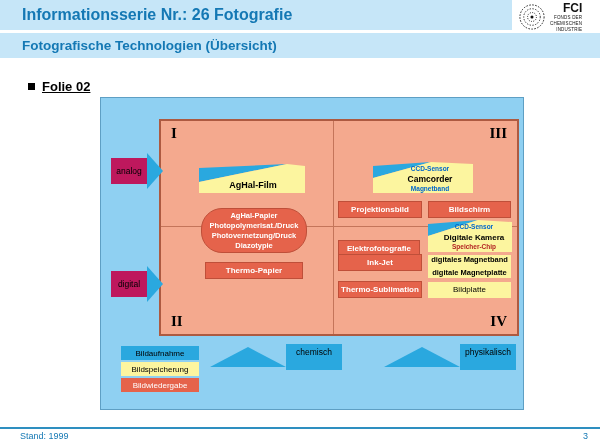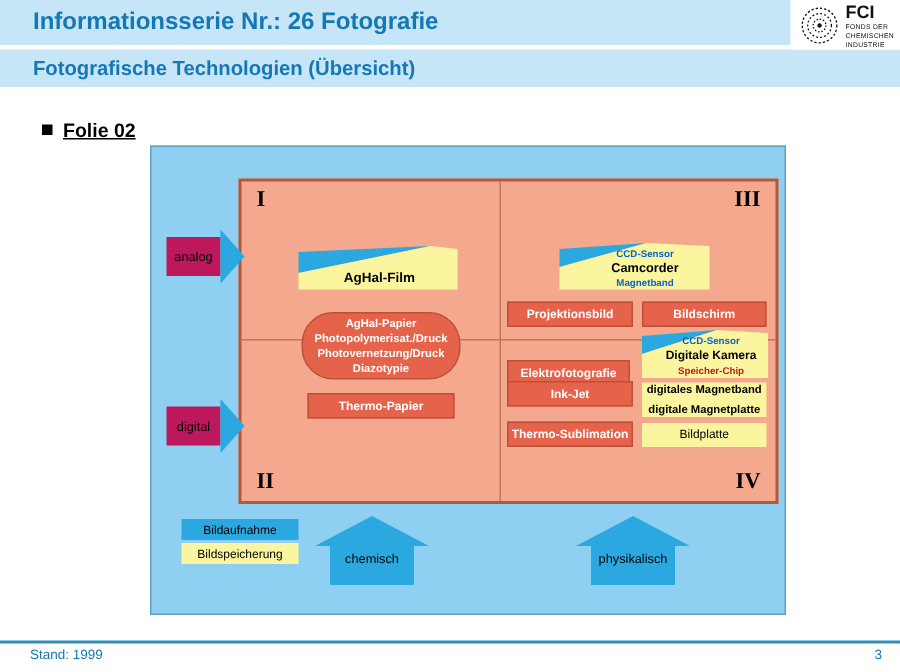--- a/index.html
+++ b/index.html
@@ -4,21 +4,21 @@
 <style>
   * { margin:0; padding:0; box-sizing:border-box; }
   body { font-family:"Liberation Sans", sans-serif; background:#fff; }
   .slide { position:relative; width:600px; height:448px; background:#fff; overflow:hidden; }
 
   
   .band1 { position:absolute; left:0; top:0; width:600px; height:30px; background:#C6E6F8; }
   .band2 { position:absolute; left:0; top:33px; width:600px; height:25px; background:#C6E6F8; }
   .series-title { position:absolute; left:22px; top:0; line-height:30px; font-size:16px; font-weight:bold; color:#1478B4; white-space:nowrap; }
   .page-subtitle { position:absolute; left:22px; top:0; line-height:25px; font-size:13.5px; font-weight:bold; color:#1478B4; white-space:nowrap; }
-  .logo-box { position:absolute; right:0; top:0; width:73px; height:33px; background:#fff; display:flex; align-items:center; gap:4px; padding:2px 4px 2px 6px; }
+  .logo-box { position:absolute; right:0; top:0; width:88px; height:33px; background:#fff; display:flex; align-items:center; gap:4px; padding:2px 4px 2px 6px;text-align:right; }
   .logo-text { display:flex; flex-direction:column; line-height:1; }
   .logo-abbr { font-size:12px; font-weight:bold; color:#111; }
   .logo-caption { font-size:4.5px; line-height:5px; color:#111; letter-spacing:0.2px; margin-top:1px; }
 
   
   .bullet-row { position:absolute; left:28px; top:79px; display:flex; align-items:center; gap:7px;text-decoration:underline; }
   .bullet-square { width:7px; height:7px; background:#000; display:inline-block; }
   .bullet-label { font-size:13px; font-weight:bold; color:#000; }
 
   
@@ -32,21 +32,21 @@
   .q2 { left:10px; bottom:4px; } .q4 { right:10px; bottom:4px; }
 
   
   .h-arrow { position:absolute; display:flex; align-items:center; }
   .h-arrow .abody { width:36px; height:26px; background:#be185d; display:flex; align-items:center; justify-content:center; font-size:8.5px; color:#000; }
   .h-arrow .ahead { width:0; height:0; border-top:18px solid transparent; border-bottom:18px solid transparent; border-left:16px solid #2AA8DF; }
   .arrow-analog { left:10px; top:55px; }
   .arrow-digital { left:10px; top:168px; }
 
   
-  .v-arrow { position:absolute; display:flex; flex-direction:column; align-items:center; }
+  .v-arrow { position:absolute; display:flex; flex-direction:row; align-items:center; }
   .v-arrow .ahead { width:0; height:0; border-left:38px solid transparent; border-right:38px solid transparent; border-bottom:20px solid #2AA8DF; }
   .v-arrow .abody { width:56px; height:26px; background:#2AA8DF; display:flex; align-items:flex-start; justify-content:center; font-size:8.5px; color:#000; padding-top:3px; }
   .arrow-chemisch { left:109px; top:246px; }
   .arrow-physikalisch { left:283px; top:246px; }
 
   
   .obox { position:absolute; background:#E5634B; border:1px solid #BF4F39; color:#fff; font-weight:bold; font-size:8px; line-height:10px; display:flex; flex-direction:column; align-items:center; justify-content:center; text-align:center; }
   .obox span { display:block; white-space:nowrap; }
   .obox.multi { font-size:7.5px;border-radius:21px; }
   .ybox { position:absolute; background:#FCF59F; color:#000; font-size:8px; line-height:10px; display:flex; flex-direction:column; align-items:center; justify-content:center; text-align:center; }
@@ -176,20 +176,21 @@
 
     <div class="obox box-bildschirm">Bildschirm</div>
     <div class="ybox bold box-magnetband">
       <span>digitales Magnetband</span>
       <span>digitale Magnetplatte</span>
     </div>
     <div class="ybox box-bildplatte">Bildplatte</div>
 
     <div class="legend-box legend-cyan">Bildaufnahme</div>
     <div class="legend-box legend-yellow">Bildspeicherung</div>
+    <div class="legend-box legend-orange">Bildwiedergabe</div>
 
     <div class="v-arrow arrow-chemisch">
       <div class="ahead"></div>
       <div class="abody">chemisch</div>
     </div>
     <div class="v-arrow arrow-physikalisch">
       <div class="ahead"></div>
       <div class="abody">physikalisch</div>
     </div>
 

